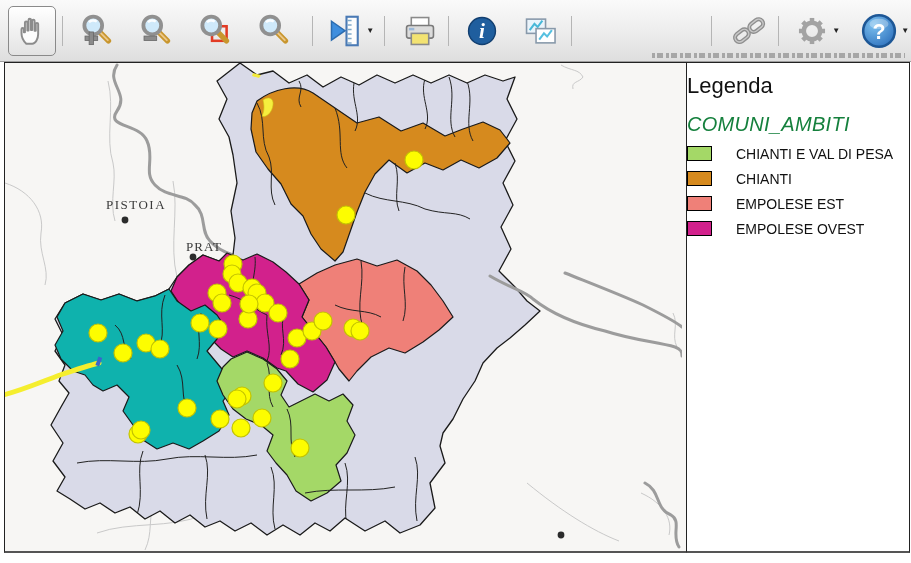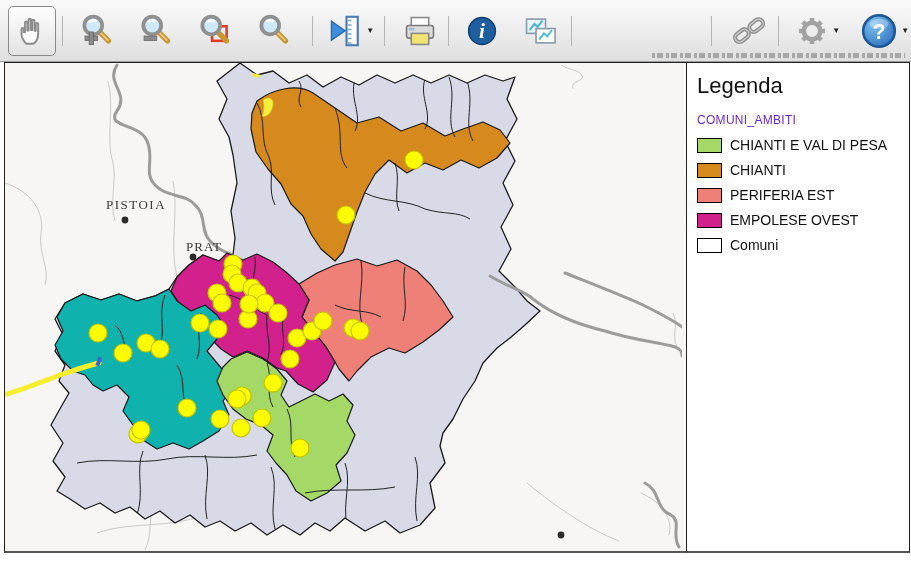--- a/index.html
+++ b/index.html
@@ -18,24 +18,24 @@
   .sep{width:1px;height:30px;background:#b5b5b5;margin:0 6px;}
   .dd{font-size:8px;color:#222;margin-left:3px;}
   .spacer{width:132px;height:1px;}
   .attrib{position:absolute;left:652px;top:53px;width:253px;height:5px;opacity:.55;
     background:repeating-linear-gradient(90deg,#777 0 3px,transparent 3px 5px,#777 5px 11px,transparent 11px 14px);}
 
   
   .map-panel{position:absolute;left:4px;top:62px;width:684px;height:491px;box-sizing:border-box;
     border:1.5px solid #222;border-bottom:2px solid #555;background:#f7f6f4;}
   .legend-panel{position:absolute;left:686px;top:62px;width:224px;height:491px;box-sizing:border-box;
-    border:1.5px solid #222;border-bottom:2px solid #555;background:#fff;padding:8px 0 0 10px;}
+    border:1.5px solid #222;border-bottom:2px solid #555;background:#fff;padding:8px 0 0 0;}
   .legend-title{font-size:22px;color:#111;margin:2px 0 14px 0;}
-  .legend-layer{font-size:12px;color:#6d28d9;letter-spacing:.3px;margin:0 0 10px 0;}
-  .legend-row{display:flex;align-items:flex-end;margin:0 0 9px 0;}
+  .legend-layer{font-size:20px;color:#15803d;letter-spacing:.3px;margin:0 0 10px 0;font-style:italic;}
+  .legend-row{display:flex;align-items:flex-start;margin:0 0 9px 0;gap:16px;}
   .swatch{width:25px;height:15px;border:1.2px solid #000;box-sizing:border-box;margin-right:8px;flex:0 0 auto;background:#fff;}
   .legend-label{font-size:14px;color:#111;white-space:nowrap;}
 
   .map-svg{display:block;}
 </style>
 </head>
 <body>
 <div class="stage">
 
   <div class="toolbar">
@@ -380,25 +380,21 @@
     <div class="legend-row">
       <span class="swatch" style="background: rgb(164, 216, 103);"></span>
       <span class="legend-label">CHIANTI E VAL DI PESA</span>
     </div>
     <div class="legend-row">
       <span class="swatch" style="background: rgb(214, 138, 30);"></span>
       <span class="legend-label">CHIANTI</span>
     </div>
     <div class="legend-row">
       <span class="swatch" style="background: rgb(239, 128, 120);"></span>
-      <span class="legend-label">PERIFERIA EST</span>
+      <span class="legend-label">EMPOLESE EST</span>
     </div>
     <div class="legend-row">
       <span class="swatch" style="background: rgb(210, 33, 140);"></span>
       <span class="legend-label">EMPOLESE OVEST</span>
     </div>
-    <div class="legend-row">
-      <span class="swatch" style="background: rgb(255, 255, 255);"></span>
-      <span class="legend-label">Comuni</span>
-    </div>
   </div>
 
 </div>
 
 </body></html>

